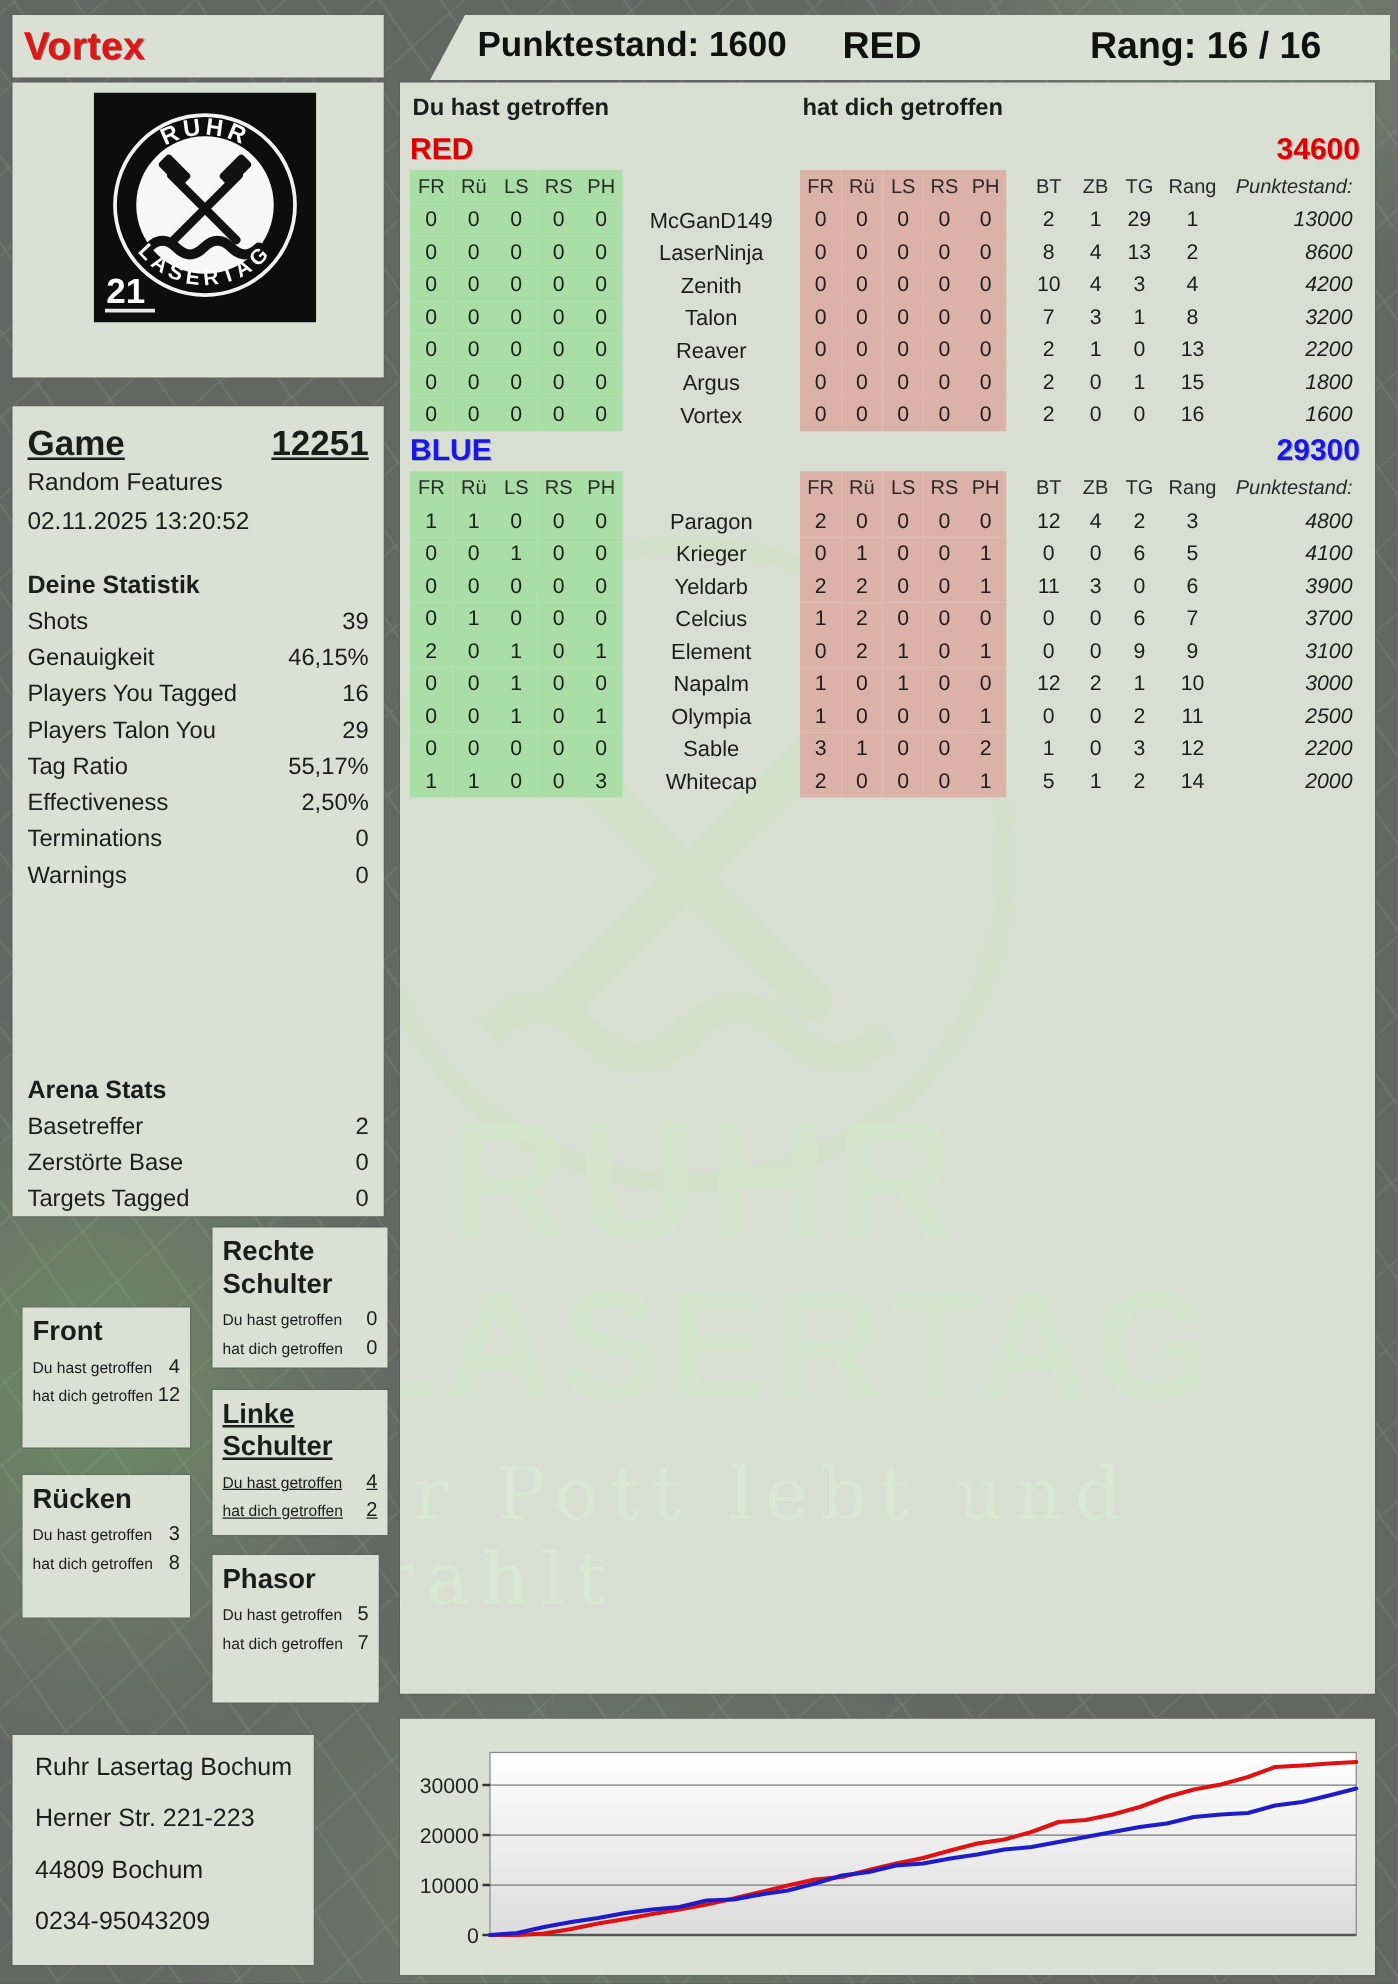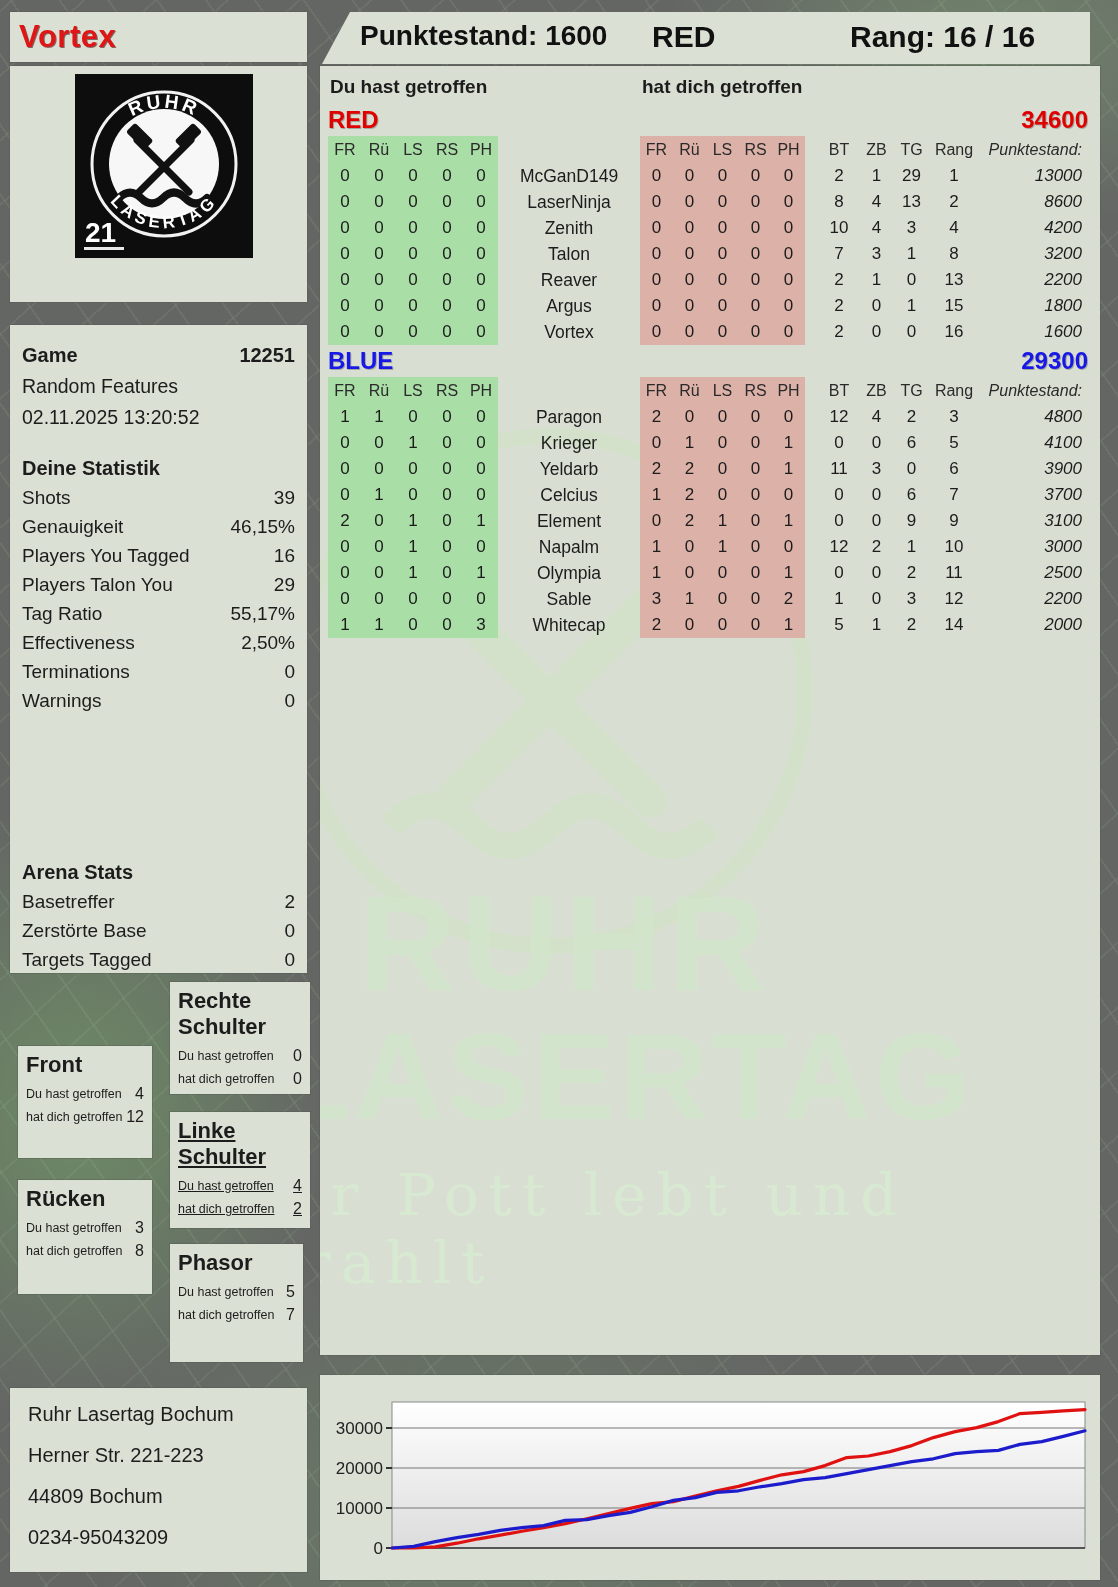--- a/index.html
+++ b/index.html
@@ -14,57 +14,57 @@
   .bg-lines{position:absolute;inset:0;pointer-events:none;opacity:.18;
     background:
       repeating-linear-gradient(55deg, transparent 0 38px, rgba(190,235,180,.5) 38px 40px),
       repeating-linear-gradient(-42deg, transparent 0 46px, rgba(190,235,180,.4) 46px 48px);}
   .panel{position:absolute;background:#dbe0d5;box-shadow:0 0 0 1px rgba(80,86,76,.35);}
 
   
   .title-panel{left:10px;top:12px;width:297px;height:50px;display:flex;align-items:center;}
   .vortex{font-size:31px;font-weight:bold;color:#e01515;padding-left:9px;
           text-shadow:1px 1px 0 rgba(60,0,0,.55);letter-spacing:.5px;}
-  .header-bar{left:322px;top:12px;width:768px;height:52px;
+  .header-bar{left:344px;top:12px;width:768px;height:52px;
               clip-path:polygon(28px 0,100% 0,100% 100%,0 100%);
               display:block;}
   .header-bar span{position:absolute;top:8px;font-weight:bold;color:#111;}
   .h-points{left:38px;font-size:28px;}
   .h-team{left:330px;font-size:30px;}
   .h-rank{left:528px;font-size:30px;}
 
   
   .logo-panel{left:10px;top:66px;width:297px;height:236px;}
   .logo-box{position:absolute;left:65px;top:8px;}
 
   
   .stats-panel{left:10px;top:325px;width:297px;height:648px;padding:0;box-sizing:border-box;}
   .stats-inner{padding:14px 12px 0 12px;font-size:19px;}
   .srow{display:flex;justify-content:space-between;line-height:29px;}
   .srow .lbl{white-space:nowrap;}
   .bold{font-weight:bold;}
-  .game-row{font-size:20px;line-height:32px;}
+  .game-row{font-size:28px;line-height:32px;text-decoration:underline;}
   .mode-row{line-height:31px;font-size:19.5px;}
   .sec-title{font-weight:bold;font-size:20px;line-height:30px;margin-top:20px;}
   .arena-gap{margin-top:142px;}
 
   
   .zone{position:absolute;background:#dbe0d5;box-shadow:0 0 0 1px rgba(80,86,76,.35);
         box-sizing:border-box;padding:4px 8px;}
   .zone h3{margin:2px 0 4px 0;text-align:left;font-size:22px;}
   .zrow{display:flex;justify-content:space-between;font-size:12.5px;line-height:14px;margin-top:9px;}
   .zrow .zval{font-size:16px;}
   .zone-rechte-schulter{left:170px;top:982px;width:140px;height:112px;}
   .zone-front{left:18px;top:1046px;width:134px;height:112px;}
   .zone-linke-schulter{left:170px;top:1112px;width:140px;height:116px;text-decoration:underline;}
   .zone-ruecken{left:18px;top:1180px;width:134px;height:114px;}
   .zone-phasor{left:170px;top:1244px;width:133px;height:118px;}
 
   
-  .address-panel{left:10px;top:1388px;width:297px;height:184px;}
+  .address-panel{left:10px;top:1388px;width:241px;height:184px;}
   .address-panel div{font-size:20px;padding:12px 0 0 18px;line-height:29px;}
 
   
   .board-panel{left:320px;top:66px;width:780px;height:1289px;overflow:hidden;background:#d9ded3;}
   .wm{position:absolute;pointer-events:none;color:#d2e7ca;}
   .wm-logo{left:-60px;top:280px;opacity:.55;}
   .wm-ruhr{left:38px;top:800px;font-size:135px;font-weight:bold;letter-spacing:6px;opacity:.75;}
   .wm-laser{left:-45px;top:940px;font-size:123px;font-weight:bold;letter-spacing:4px;opacity:.75;}
   .wm-tag{left:-90px;top:1095px;font-size:58px;font-family:"DejaVu Serif",serif;
           letter-spacing:10px;opacity:.85;color:#d8ebd1;}

